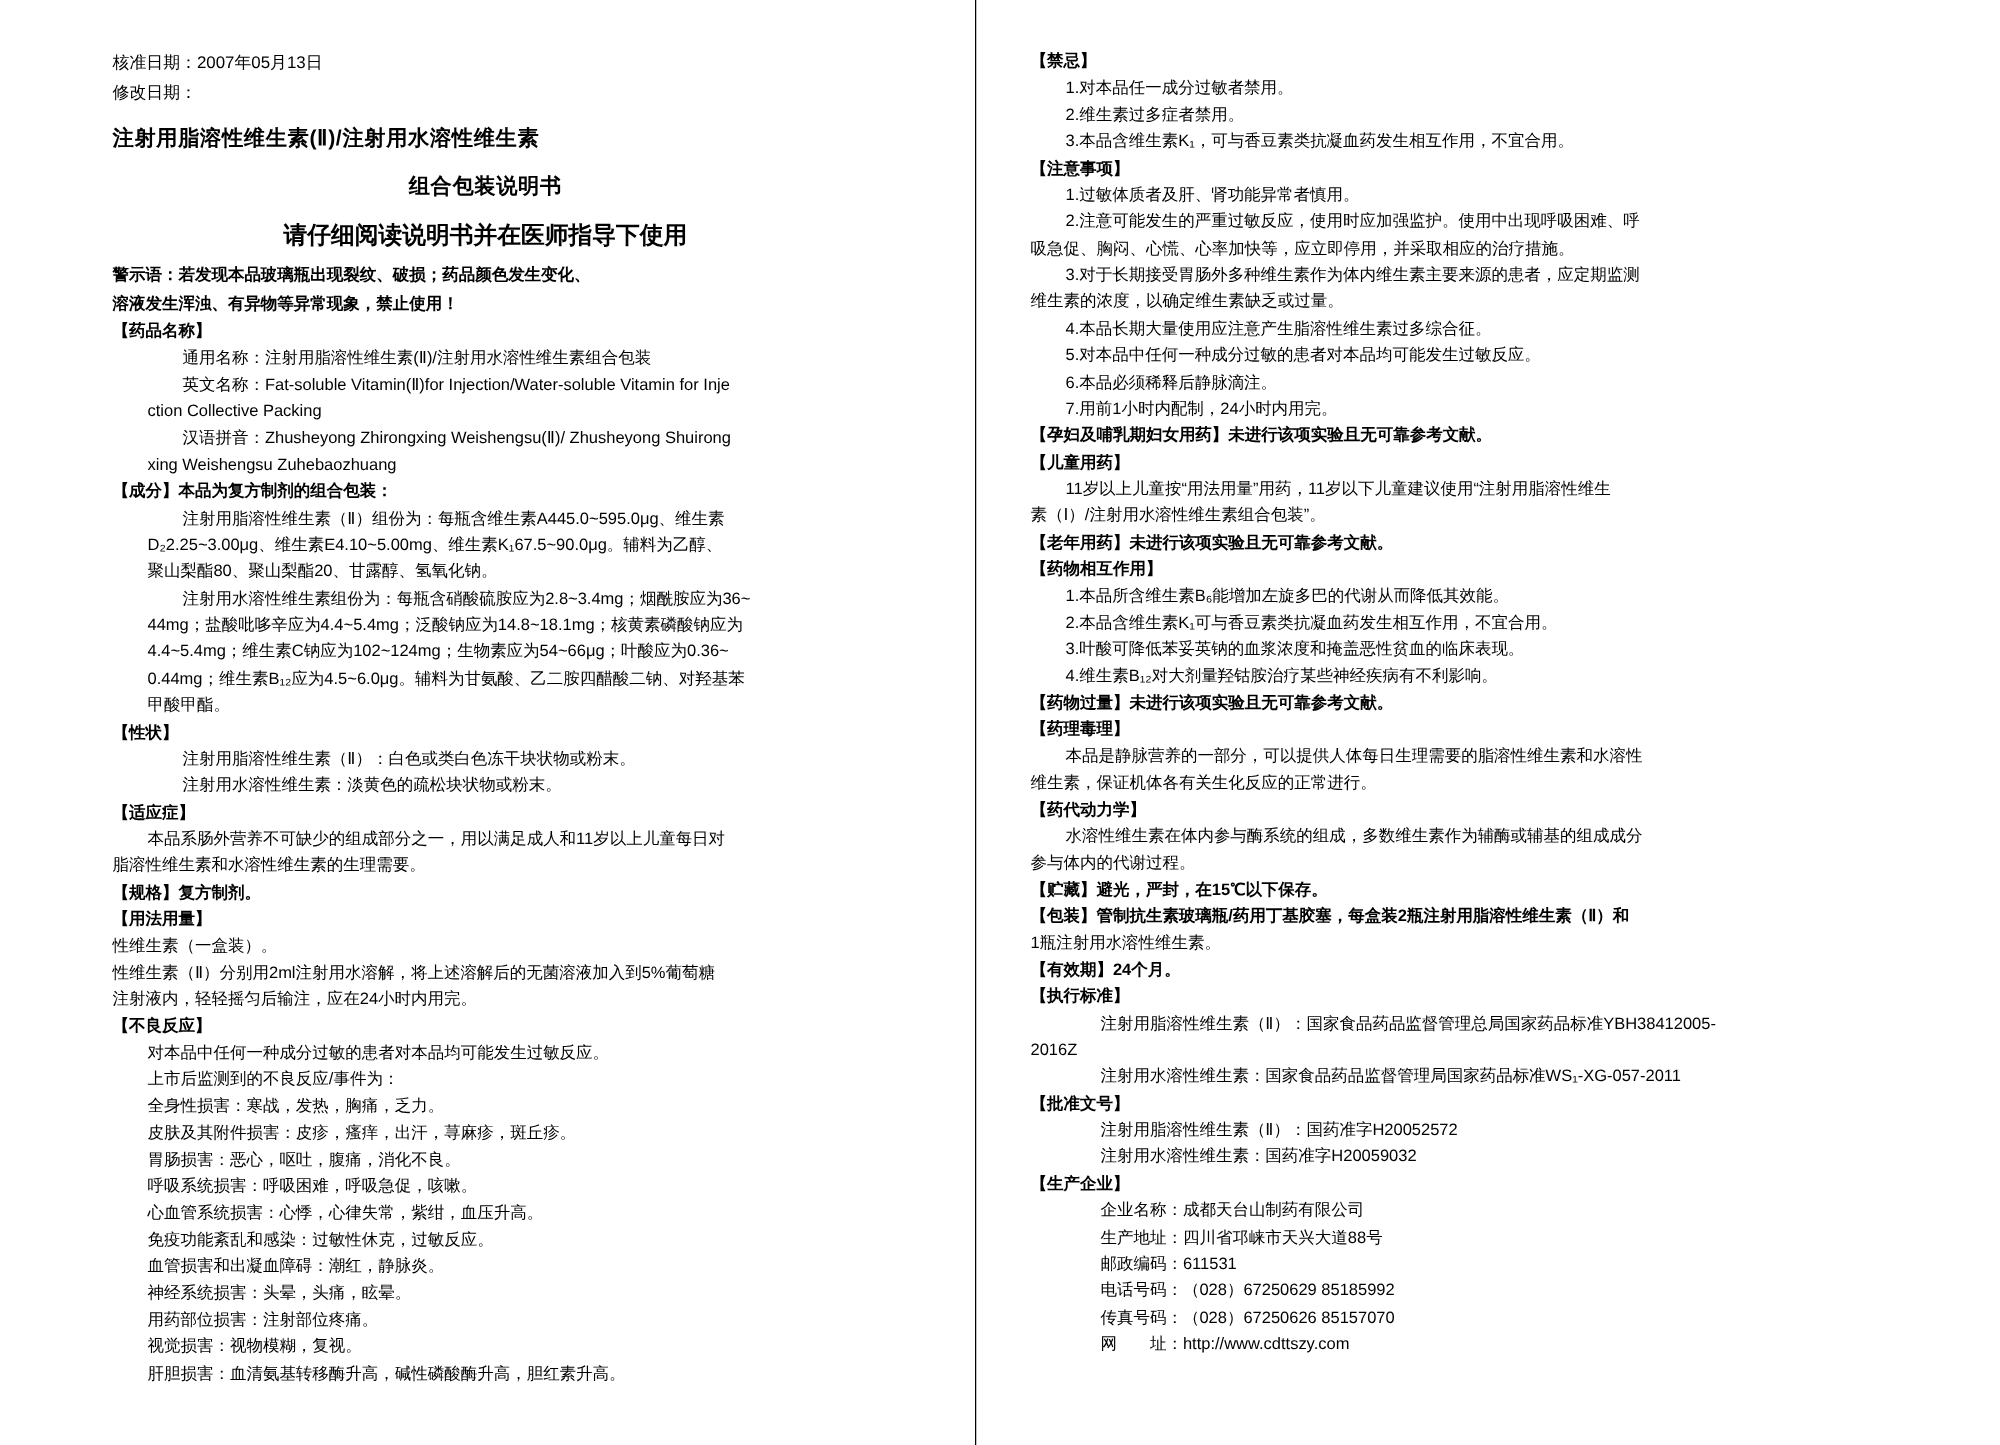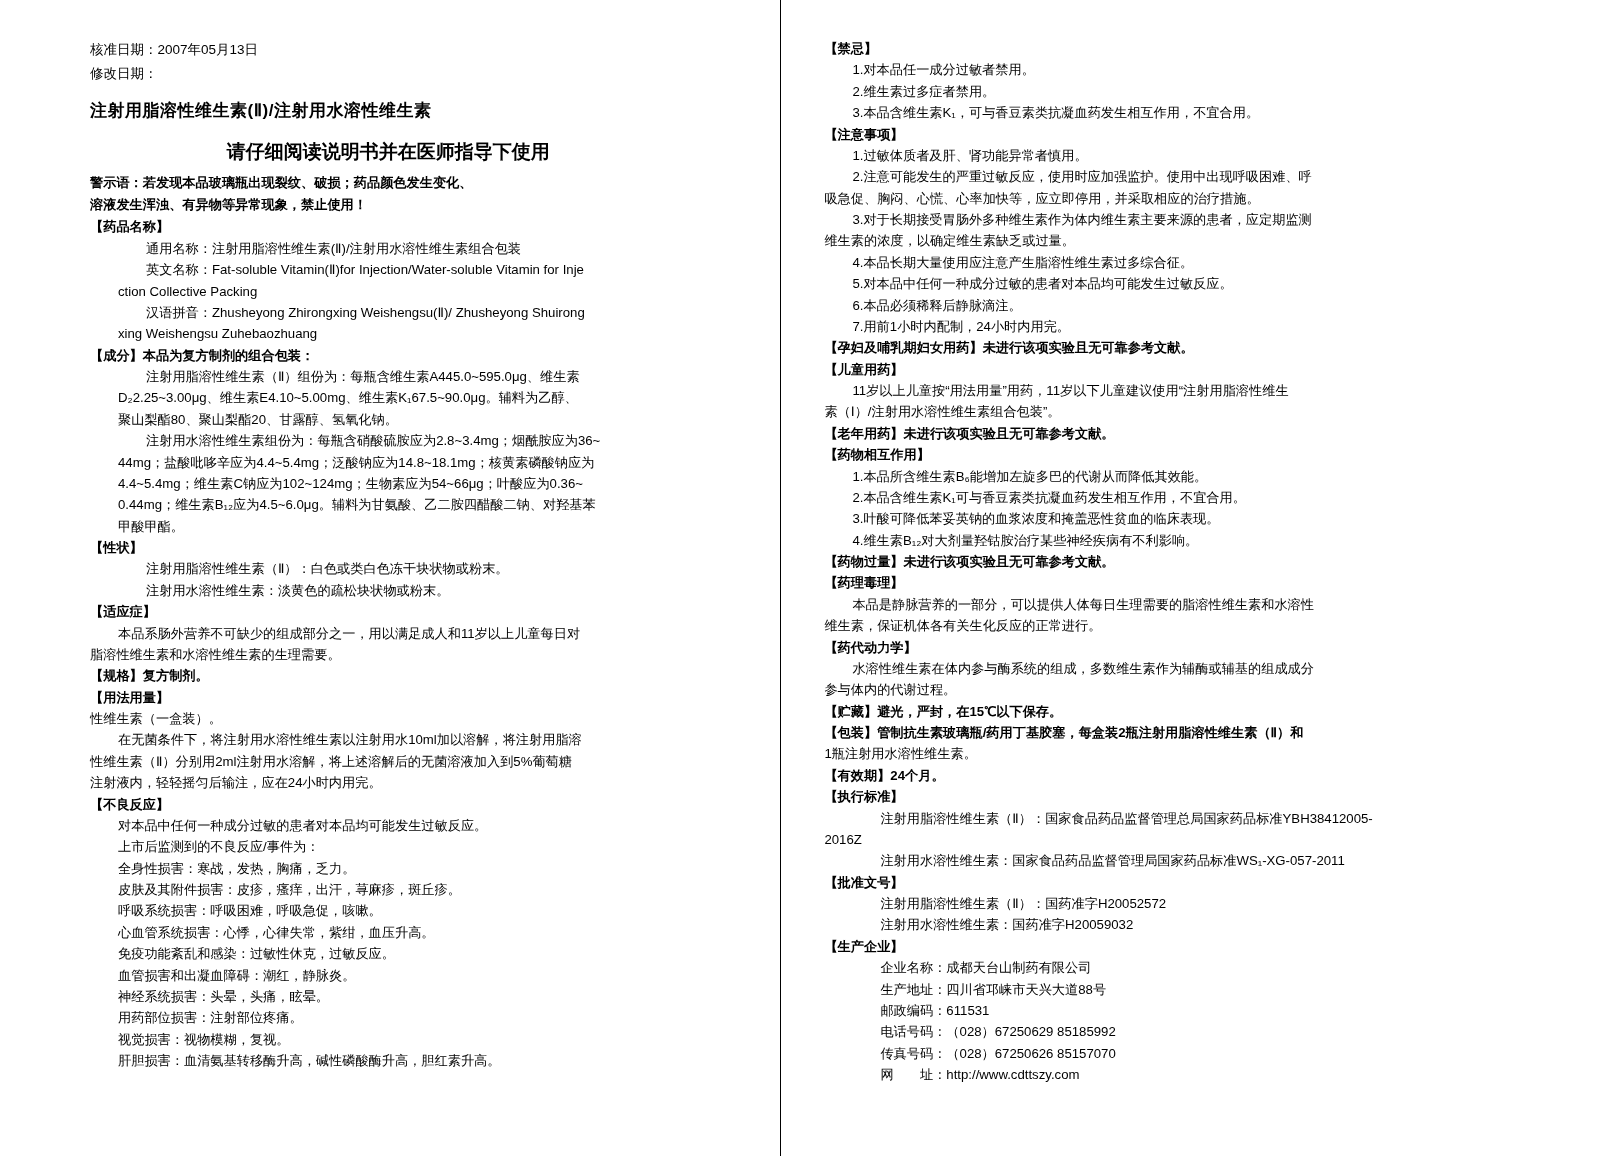--- a/index.html
+++ b/index.html
@@ -87,20 +87,21 @@
 <body>
 
 <div class="page">
   <div class="divider"></div>
 
   <div class="col left">
     <div class="hdr-line p">核准日期：2007年05月13日</div>
     <div class="hdr-line p">修改日期：</div>
 
     <div class="title">注射用脂溶性维生素(Ⅱ)/注射用水溶性维生素</div>
+    <div class="title2">组合包装说明书</div>
 
     <div class="center-note">请仔细阅读说明书并在医师指导下使用</div>
 
     <div class="warn-wrap">
       <div><span>警示语：</span><span>若发现本品玻璃瓶出现裂纹、破损；药品颜色发生变化、</span></div>
       <div>溶液发生浑浊、有异物等异常现象，禁止使用！</div>
     </div>
 
     <div class="sec p">【药品名称】</div>
     <div class="p ind2">通用名称：注射用脂溶性维生素(Ⅱ)/注射用水溶性维生素组合包装</div>
@@ -124,29 +125,29 @@
     <div class="p ind2">注射用水溶性维生素：淡黄色的疏松块状物或粉末。</div>
 
     <div class="sec p">【适应症】</div>
     <div class="p ind1">本品系肠外营养不可缺少的组成部分之一，用以满足成人和11岁以上儿童每日对</div>
     <div class="p">脂溶性维生素和水溶性维生素的生理需要。</div>
 
     <div class="sec p">【规格】复方制剂。</div>
 
     <div class="sec p">【用法用量】</div>
     <div class="p">性维生素（一盒装）。</div>
-    <div class="p ind1">在无菌条件下，将注射用水溶性维生素以注射用水10ml加以溶解，将注射用脂溶</div>
     <div class="p">性维生素（Ⅱ）分别用2ml注射用水溶解，将上述溶解后的无菌溶液加入到5%葡萄糖</div>
     <div class="p">注射液内，轻轻摇匀后输注，应在24小时内用完。</div>
 
     <div class="sec p">【不良反应】</div>
     <div class="p ind1">对本品中任何一种成分过敏的患者对本品均可能发生过敏反应。</div>
     <div class="p ind1">上市后监测到的不良反应/事件为：</div>
     <div class="p ind1">全身性损害：寒战，发热，胸痛，乏力。</div>
     <div class="p ind1">皮肤及其附件损害：皮疹，瘙痒，出汗，荨麻疹，斑丘疹。</div>
+    <div class="p ind1">胃肠损害：恶心，呕吐，腹痛，消化不良。</div>
     <div class="p ind1">呼吸系统损害：呼吸困难，呼吸急促，咳嗽。</div>
     <div class="p ind1">心血管系统损害：心悸，心律失常，紫绀，血压升高。</div>
     <div class="p ind1">免疫功能紊乱和感染：过敏性休克，过敏反应。</div>
     <div class="p ind1">血管损害和出凝血障碍：潮红，静脉炎。</div>
     <div class="p ind1">神经系统损害：头晕，头痛，眩晕。</div>
     <div class="p ind1">用药部位损害：注射部位疼痛。</div>
     <div class="p ind1">视觉损害：视物模糊，复视。</div>
     <div class="p ind1">肝胆损害：血清氨基转移酶升高，碱性磷酸酶升高，胆红素升高。</div>
   </div>
 

